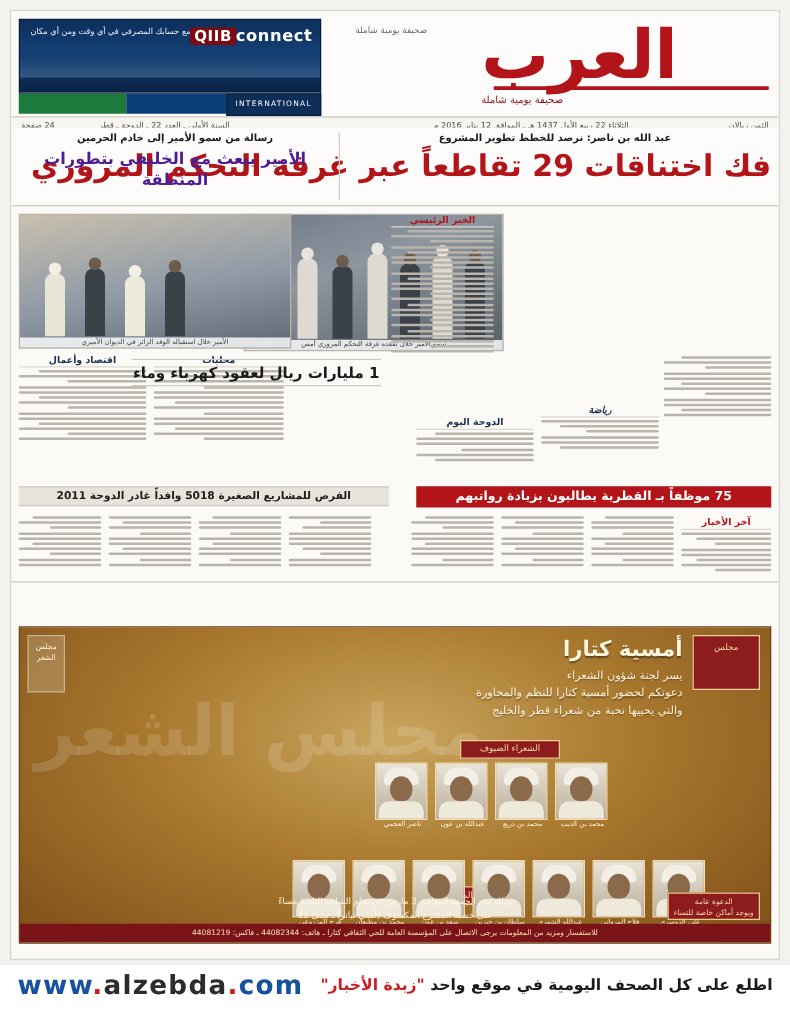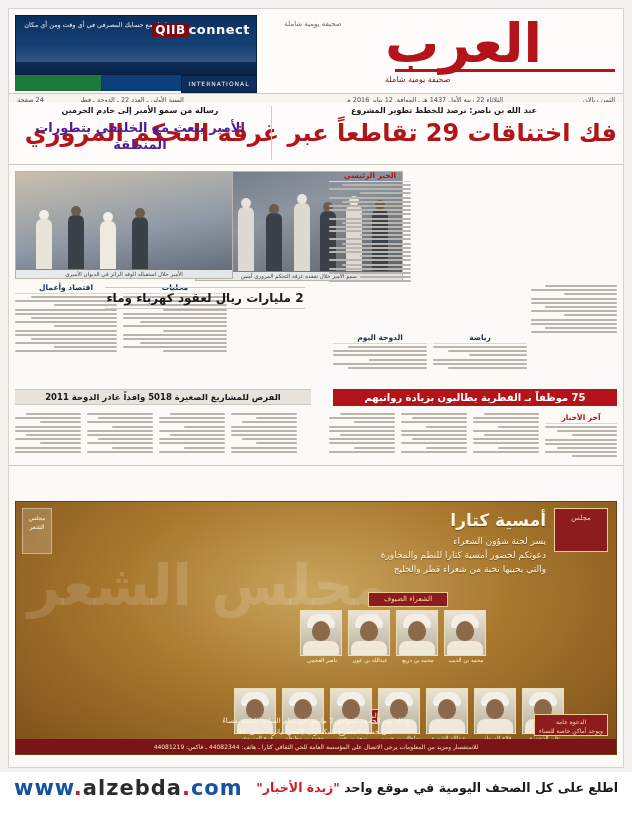--- a/index.html
+++ b/index.html
@@ -620,21 +620,21 @@
           </div>
         <div class="fig" style="left:84px;height:48px;background:#efeade;">
             <div class="h" style="background:#f4f0e8;"></div>
           </div>
         <div class="fig" style="left:116px;height:52px;background:#3b4148;">
             <div class="h"></div>
           </div>
         <div class="cap">الأمير خلال استقباله الوفد الزائر في الديوان الأميري</div>
       </div>
 
-      <div class="colblock" style="right:212px;top:6px;width:82px;">
+      <div class="colblock" style="right:228px;top:6px;width:82px;">
         <div class="colhead">الخبر الرئيسي</div>
         <div class="lines">
           <div class="ln m"></div>
             <div class="ln"></div>
             <div class="ln s"></div>
             <div class="ln"></div>
           <div class="ln m"></div>
             <div class="ln"></div>
             <div class="ln"></div>
             <div class="ln s"></div>
@@ -690,41 +690,41 @@
           <div class="ln s"></div>
             <div class="ln"></div>
             <div class="ln"></div>
             <div class="ln m"></div>
           <div class="ln"></div>
             <div class="ln s"></div>
         </div>
       </div>
 
       <div class="subhead-box">
-        <div class="t">2 مليارات ريال لعقود كهرباء وماء</div>
+        <div class="t">1 مليارات ريال لعقود كهرباء وماء</div>
       </div>
 
       <div class="colblock" style="right:6px;top:120px;width:86px;">
         <div class="lines">
           <div class="ln m"></div>
             <div class="ln"></div>
             <div class="ln s"></div>
             <div class="ln"></div>
           <div class="ln"></div>
             <div class="ln m"></div>
             <div class="ln"></div>
             <div class="ln s"></div>
           <div class="ln"></div>
             <div class="ln"></div>
             <div class="ln m"></div>
             <div class="ln"></div>
         </div>
       </div>
 
-      <div class="colblock" style="right:96px;top:168px;width:94px;">
+      <div class="colblock" style="right:96px;top:158px;width:94px;font-style:italic;">
         <div class="colhead dark">رياضة</div>
         <div class="lines">
           <div class="ln"></div>
             <div class="ln m"></div>
             <div class="ln s"></div>
             <div class="ln"></div>
           <div class="ln"></div>
             <div class="ln m"></div>
         </div>
       </div>

